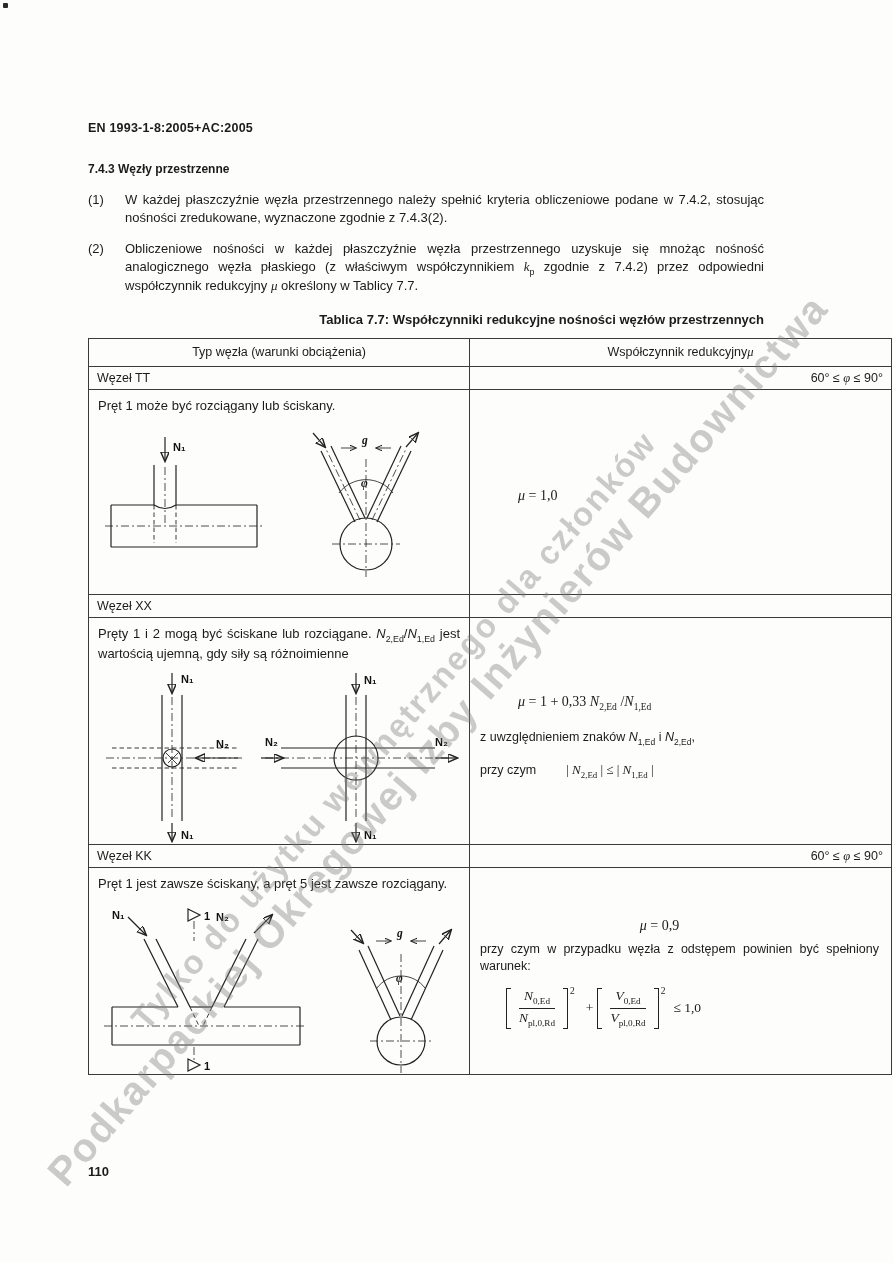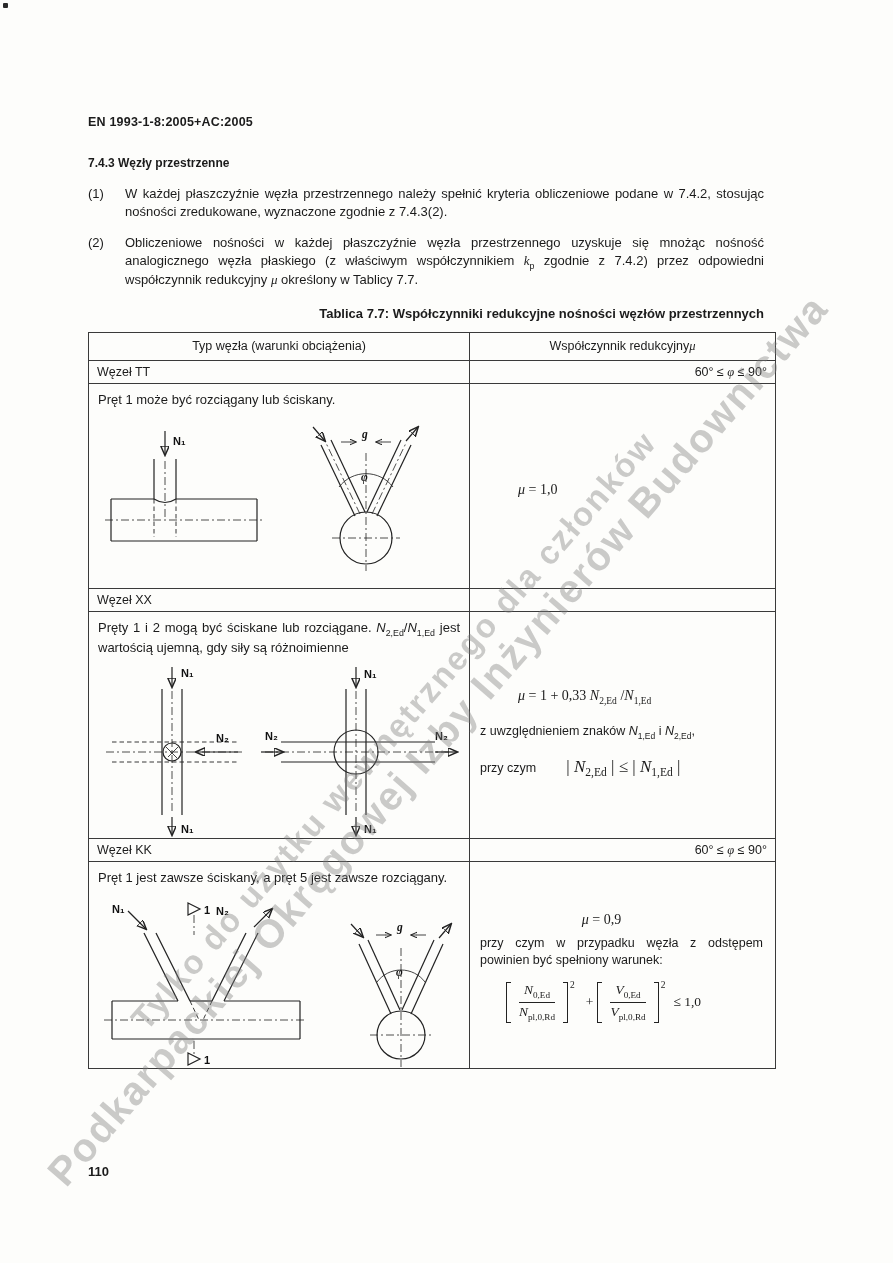--- a/index.html
+++ b/index.html
@@ -3,28 +3,28 @@
 <meta charset="utf-8">
 <style>
   * { margin:0; padding:0; box-sizing:border-box; }
   html,body { background:#d9d9d9; }
   .page {
     position:relative; width:893px; height:1263px; margin:0 auto;
     background:#fdfdfb; color:#1b1b1b; overflow:hidden;
     font-family:"Liberation Sans", sans-serif; font-size:13px; line-height:1.38;
   }
   .speck { position:absolute; left:3px; top:3px; width:5px; height:5px; background:#2a2a2a; border-radius:1px; }
-  .content { position:absolute; left:88px; top:114px; width:676px; z-index:2; }
+  .content { position:absolute; left:88px; top:120px; width:676px; z-index:2; }
   .doc-code { font-weight:bold; font-size:12.5px; letter-spacing:.2px; }
   .sec-head { font-weight:bold; font-size:12px; margin-top:24px; }
   .para { display:flex; margin-top:13px; }
   .pnum { width:37px; flex:none; }
   .ptext { flex:1; text-align:justify; }
   .t-title { text-align:right; font-weight:bold; font-size:13px; margin:16px 0 9px; }
-  .t77 { border:1.6px solid #3a3a3a; width:688px; }
+  .t77 { border:1.6px solid #3a3a3a; width:804px; }
   .t-row { display:flex; border-top:1.3px solid #3a3a3a; }
   .t-row:first-child { border-top:none; }
   .c1 { width:381px; flex:none; border-right:1.3px solid #3a3a3a; }
   .c2 { flex:1; }
   .t-head { height:27px; font-size:12.5px; }
   .t-head .c1, .t-head .c2 { display:flex; align-items:center; justify-content:center; }
   .t-label { height:23px; font-size:12.5px; }
   .t-label .c1 { padding:3px 0 0 8px; }
   .t-label .c2 { padding:3px 8px 0 0; text-align:right; }
   .h-tt { height:205px; } .h-xx { height:227px; } .h-kk { height:207px; }
@@ -40,21 +40,21 @@
   svg text { font-family:"Liberation Sans", sans-serif; font-size:11px; font-weight:bold; fill:#111; stroke:none; }
   svg text.it { font-family:"Liberation Serif", serif; font-style:italic; font-size:11.5px; }
   .formula { font-family:"Liberation Serif", serif; font-size:14px; }
   .formula i, .ptext i, .ang i, .hdr i { font-family:"Liberation Serif", serif; }
   sub { font-size:.68em; }
   .tt-mu { margin:96px 0 0 48px; }
   .xx-cell { padding:74px 10px 0 10px; font-size:12.5px; }
   .xx-mu { margin-left:38px; }
   .xx-note { margin-top:15px; }
   .xx-cond { margin-top:13px; display:flex; align-items:baseline; }
-  .xx-ineq { margin-left:30px; font-family:"Liberation Serif", serif; font-size:17px; }
+  .xx-ineq { margin-left:30px; font-family:"Liberation Serif", serif; font-size:13px; }
   .kk-cell { padding:48px 12px 0 10px; font-size:12.5px; }
   .kk-mu { text-align:center; margin-right:40px; }
   .kk-cond { margin-top:5px; text-align:justify; }
   .kk-formula { display:inline-flex; align-items:center; margin:13px 0 0 26px; font-size:13.5px; }
   .frac { display:inline-flex; flex-direction:column; align-items:center; margin:0 2px; line-height:1.25; }
   .fnum { padding:0 5px 1px; border-bottom:1px solid #222; }
   .fden { padding:1px 5px 0; }
   .sqb { align-self:stretch; width:5px; border:1.6px solid #222; }
   .sqb.l { border-right:none; margin-right:1px; }
   .sqb.r { border-left:none; margin-left:1px; }

